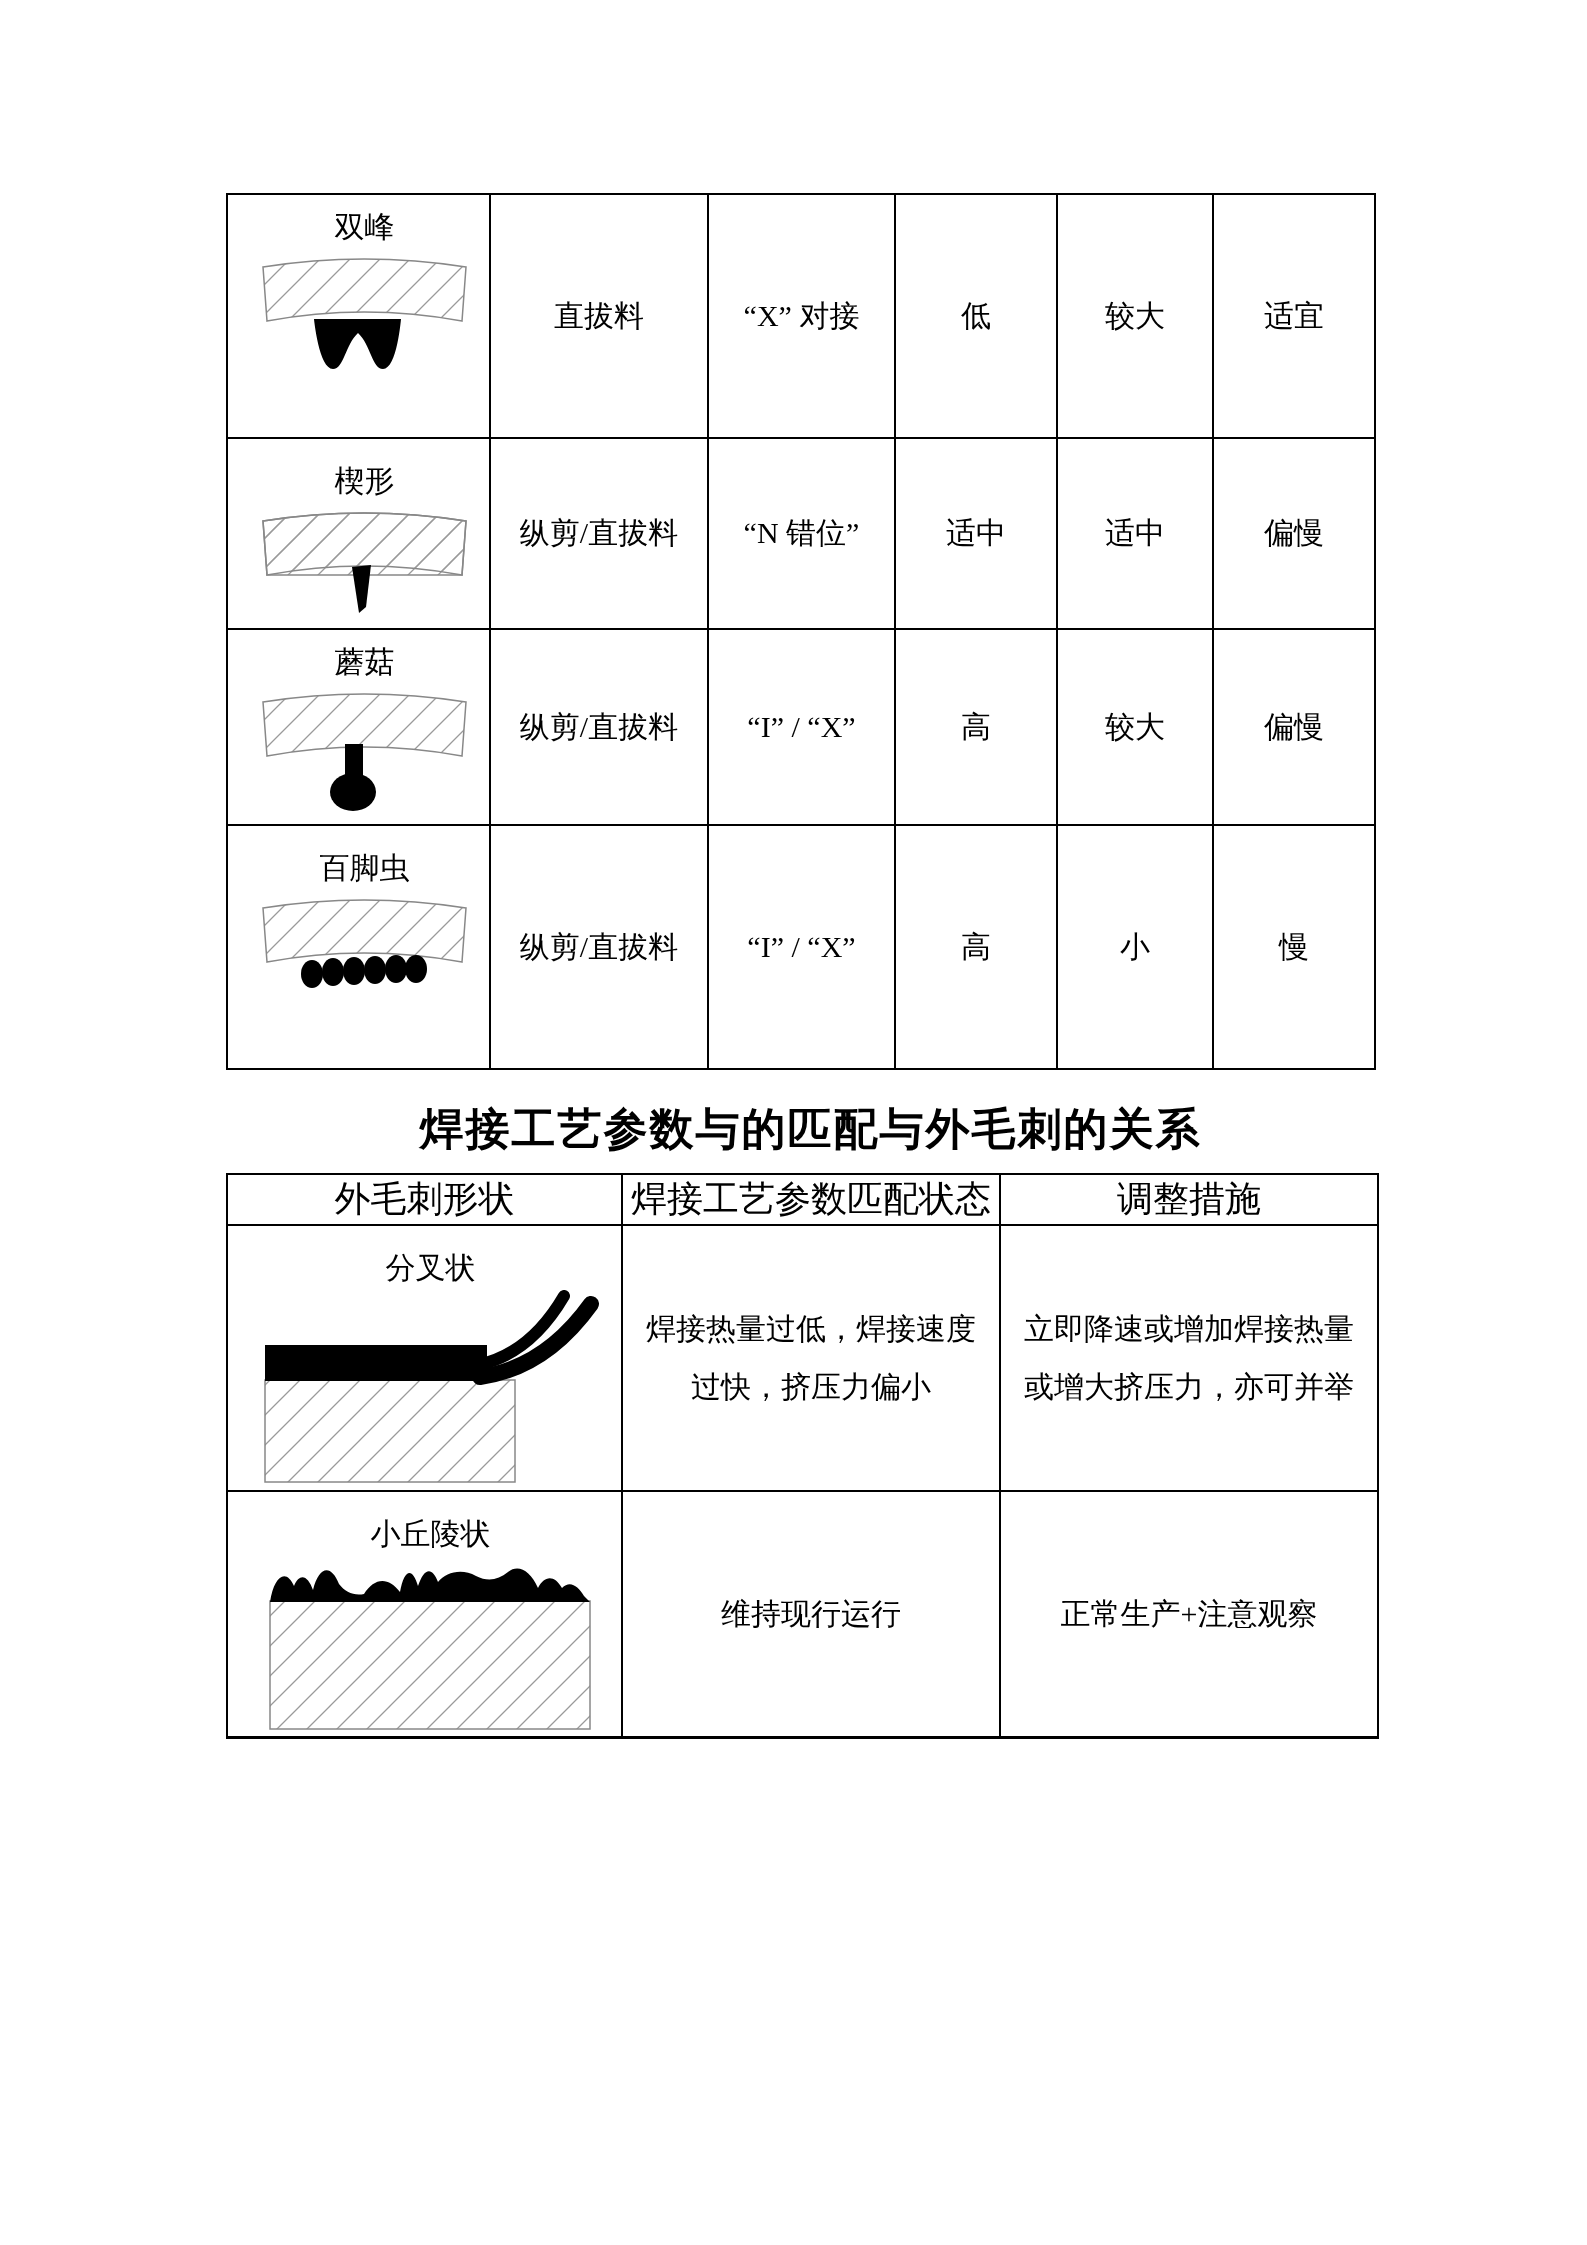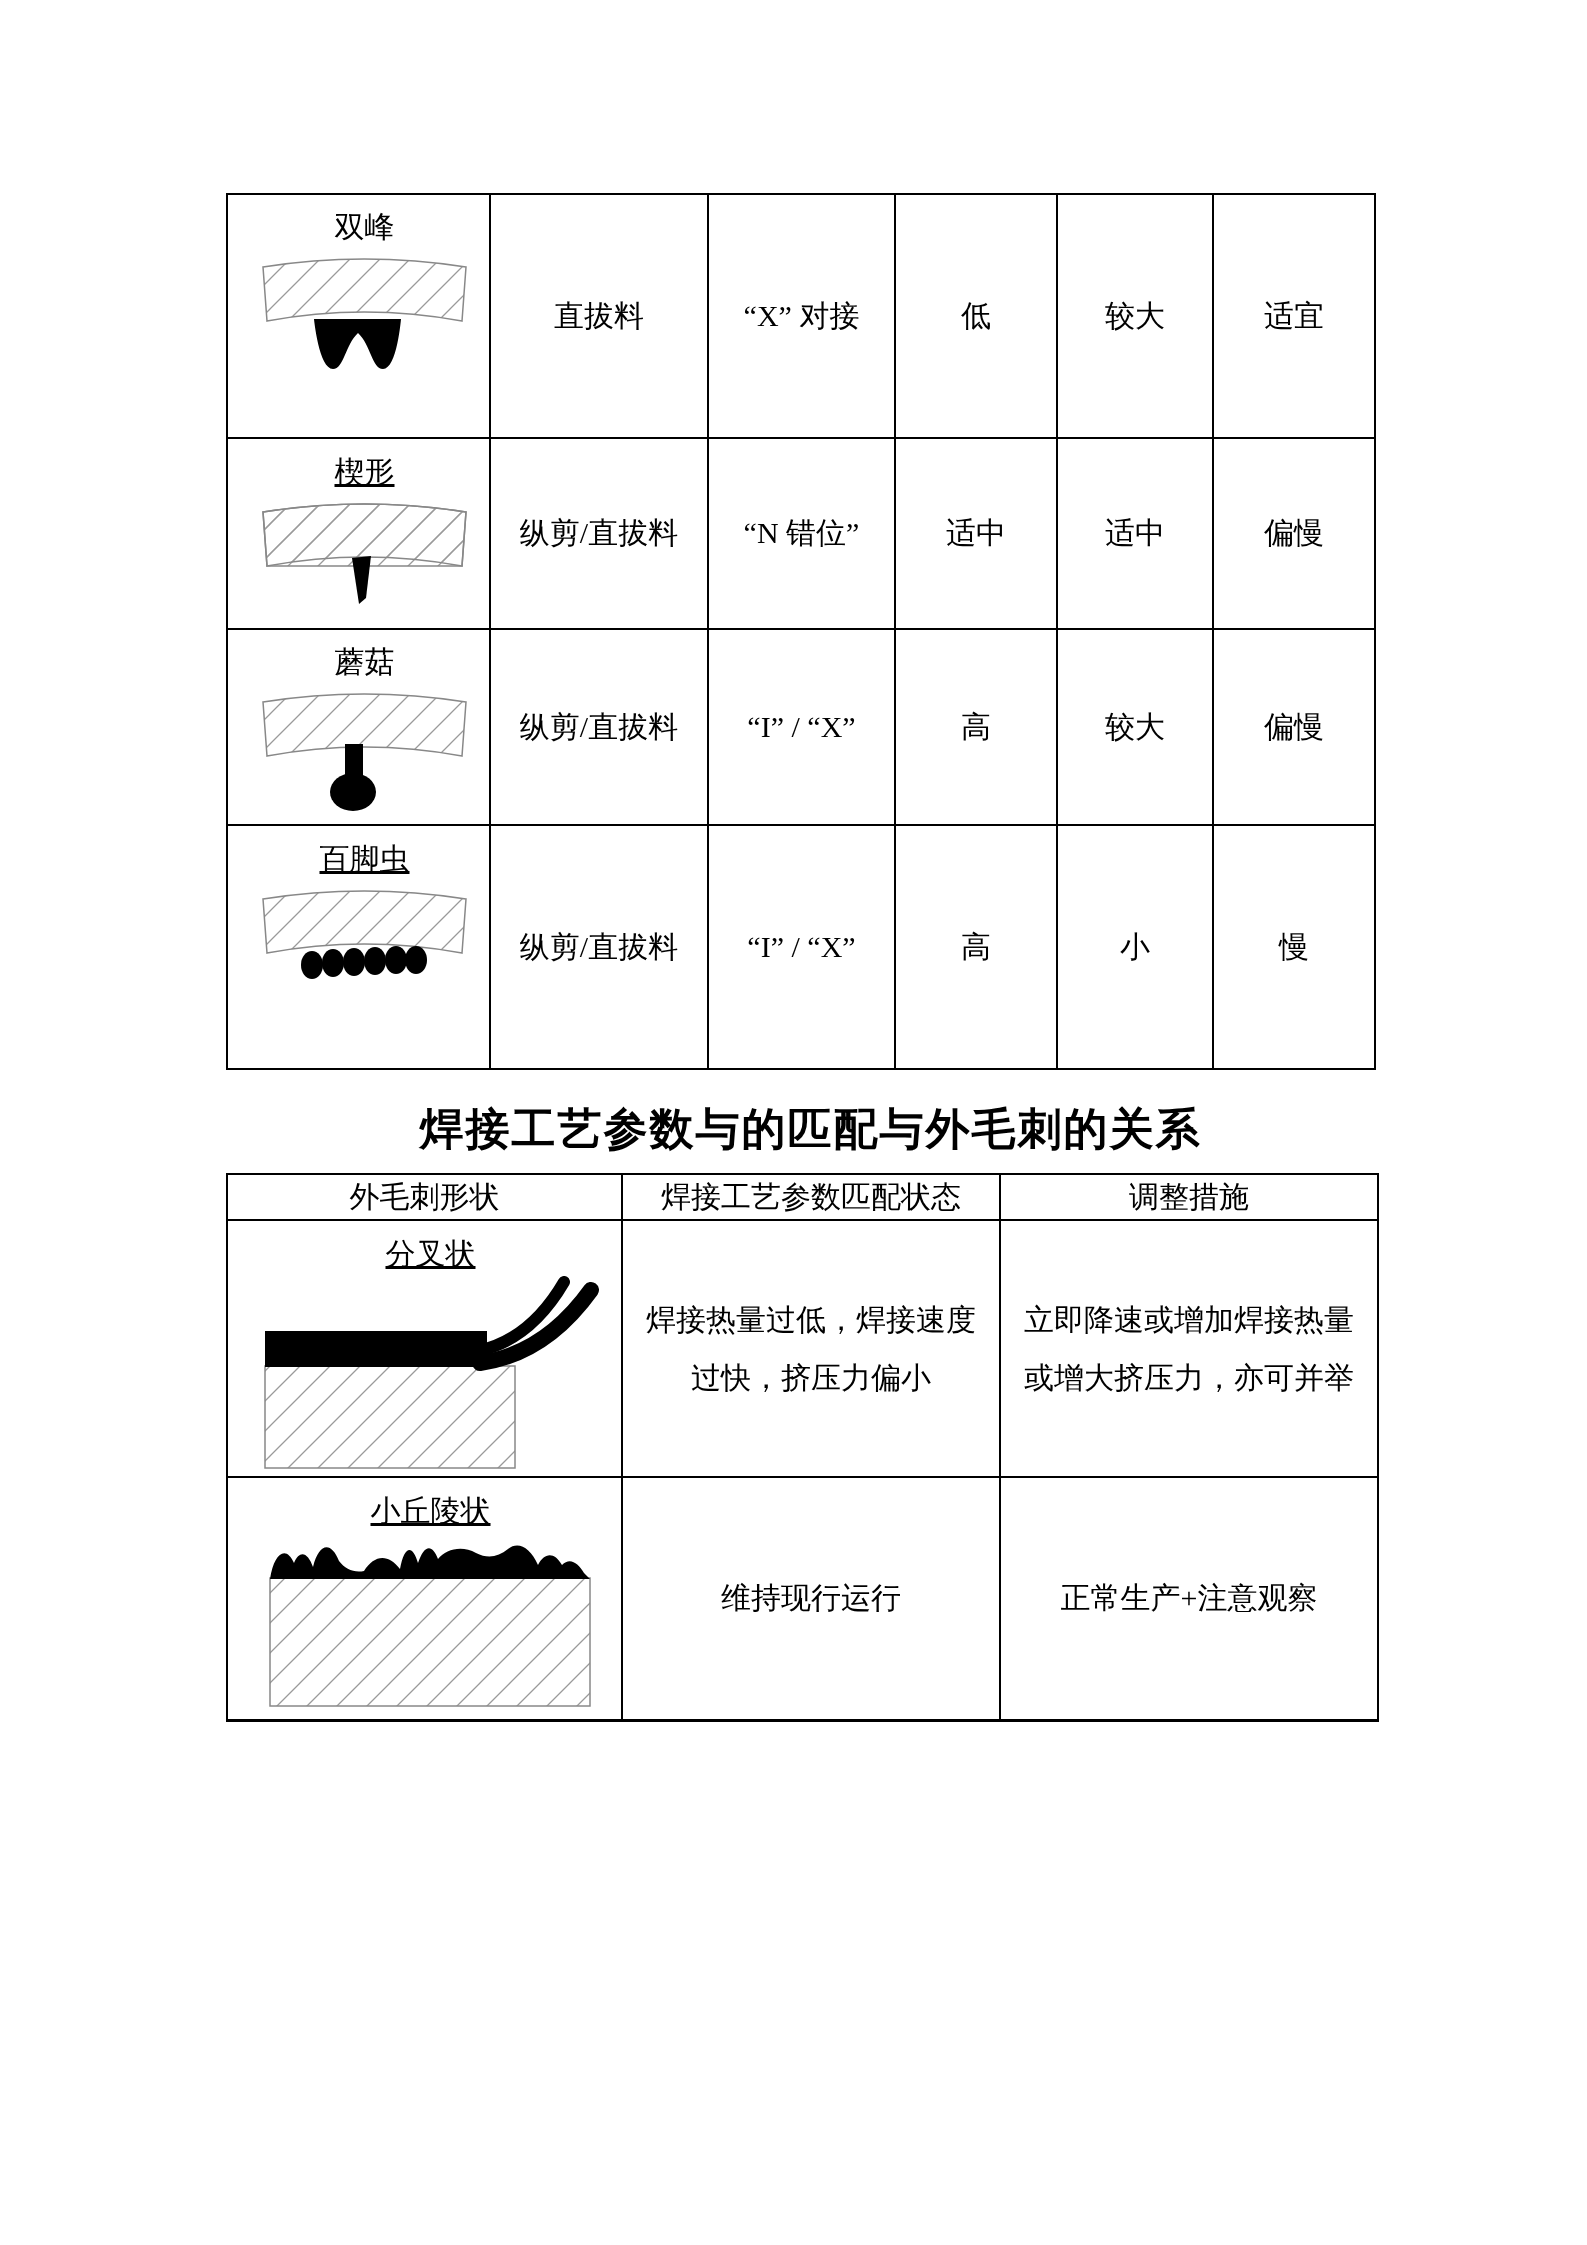--- a/index.html
+++ b/index.html
@@ -10,24 +10,24 @@
   .page{position:absolute;inset:0;background:#fff;}
   .doc-title{
     position:absolute;left:17px;top:1100px;width:1587px;
     text-align:center;font-size:44px;font-weight:bold;letter-spacing:2px;
   }
   table{border-collapse:collapse;table-layout:fixed;position:absolute;background:#fff;}
   td,th{border:2px solid #000;text-align:center;vertical-align:middle;
         font-size:30px;font-weight:normal;padding:0;overflow:hidden;}
   .t1{left:226px;top:193px;}
   .t2{left:226px;top:1173px;border-bottom:3px solid #000;}
-  .t2 th{height:44px;font-size:30px;}
+  .t2 th{height:44px;font-size:36px;}
   .shape-cell{vertical-align:top;padding-left:12px;}
   .shape-label{margin-top:14px;font-size:30px;line-height:36px;}
-  .shape-label.sm{margin-top:15px;text-decoration:underline;}
+  .shape-label.sm{margin-top:24px;}
   .diagram{display:block;margin:4px auto 0 auto;}
   .wrap-cell{padding:0 20px;line-height:58px;margin-top:8px;}
   .hidden-defs{position:absolute;width:0;height:0;}
 </style>
 </head>
 <body>
 
 <svg class="hidden-defs" aria-hidden="true">
   <defs>
     <pattern id="hatch" width="30" height="30" patternUnits="userSpaceOnUse">

